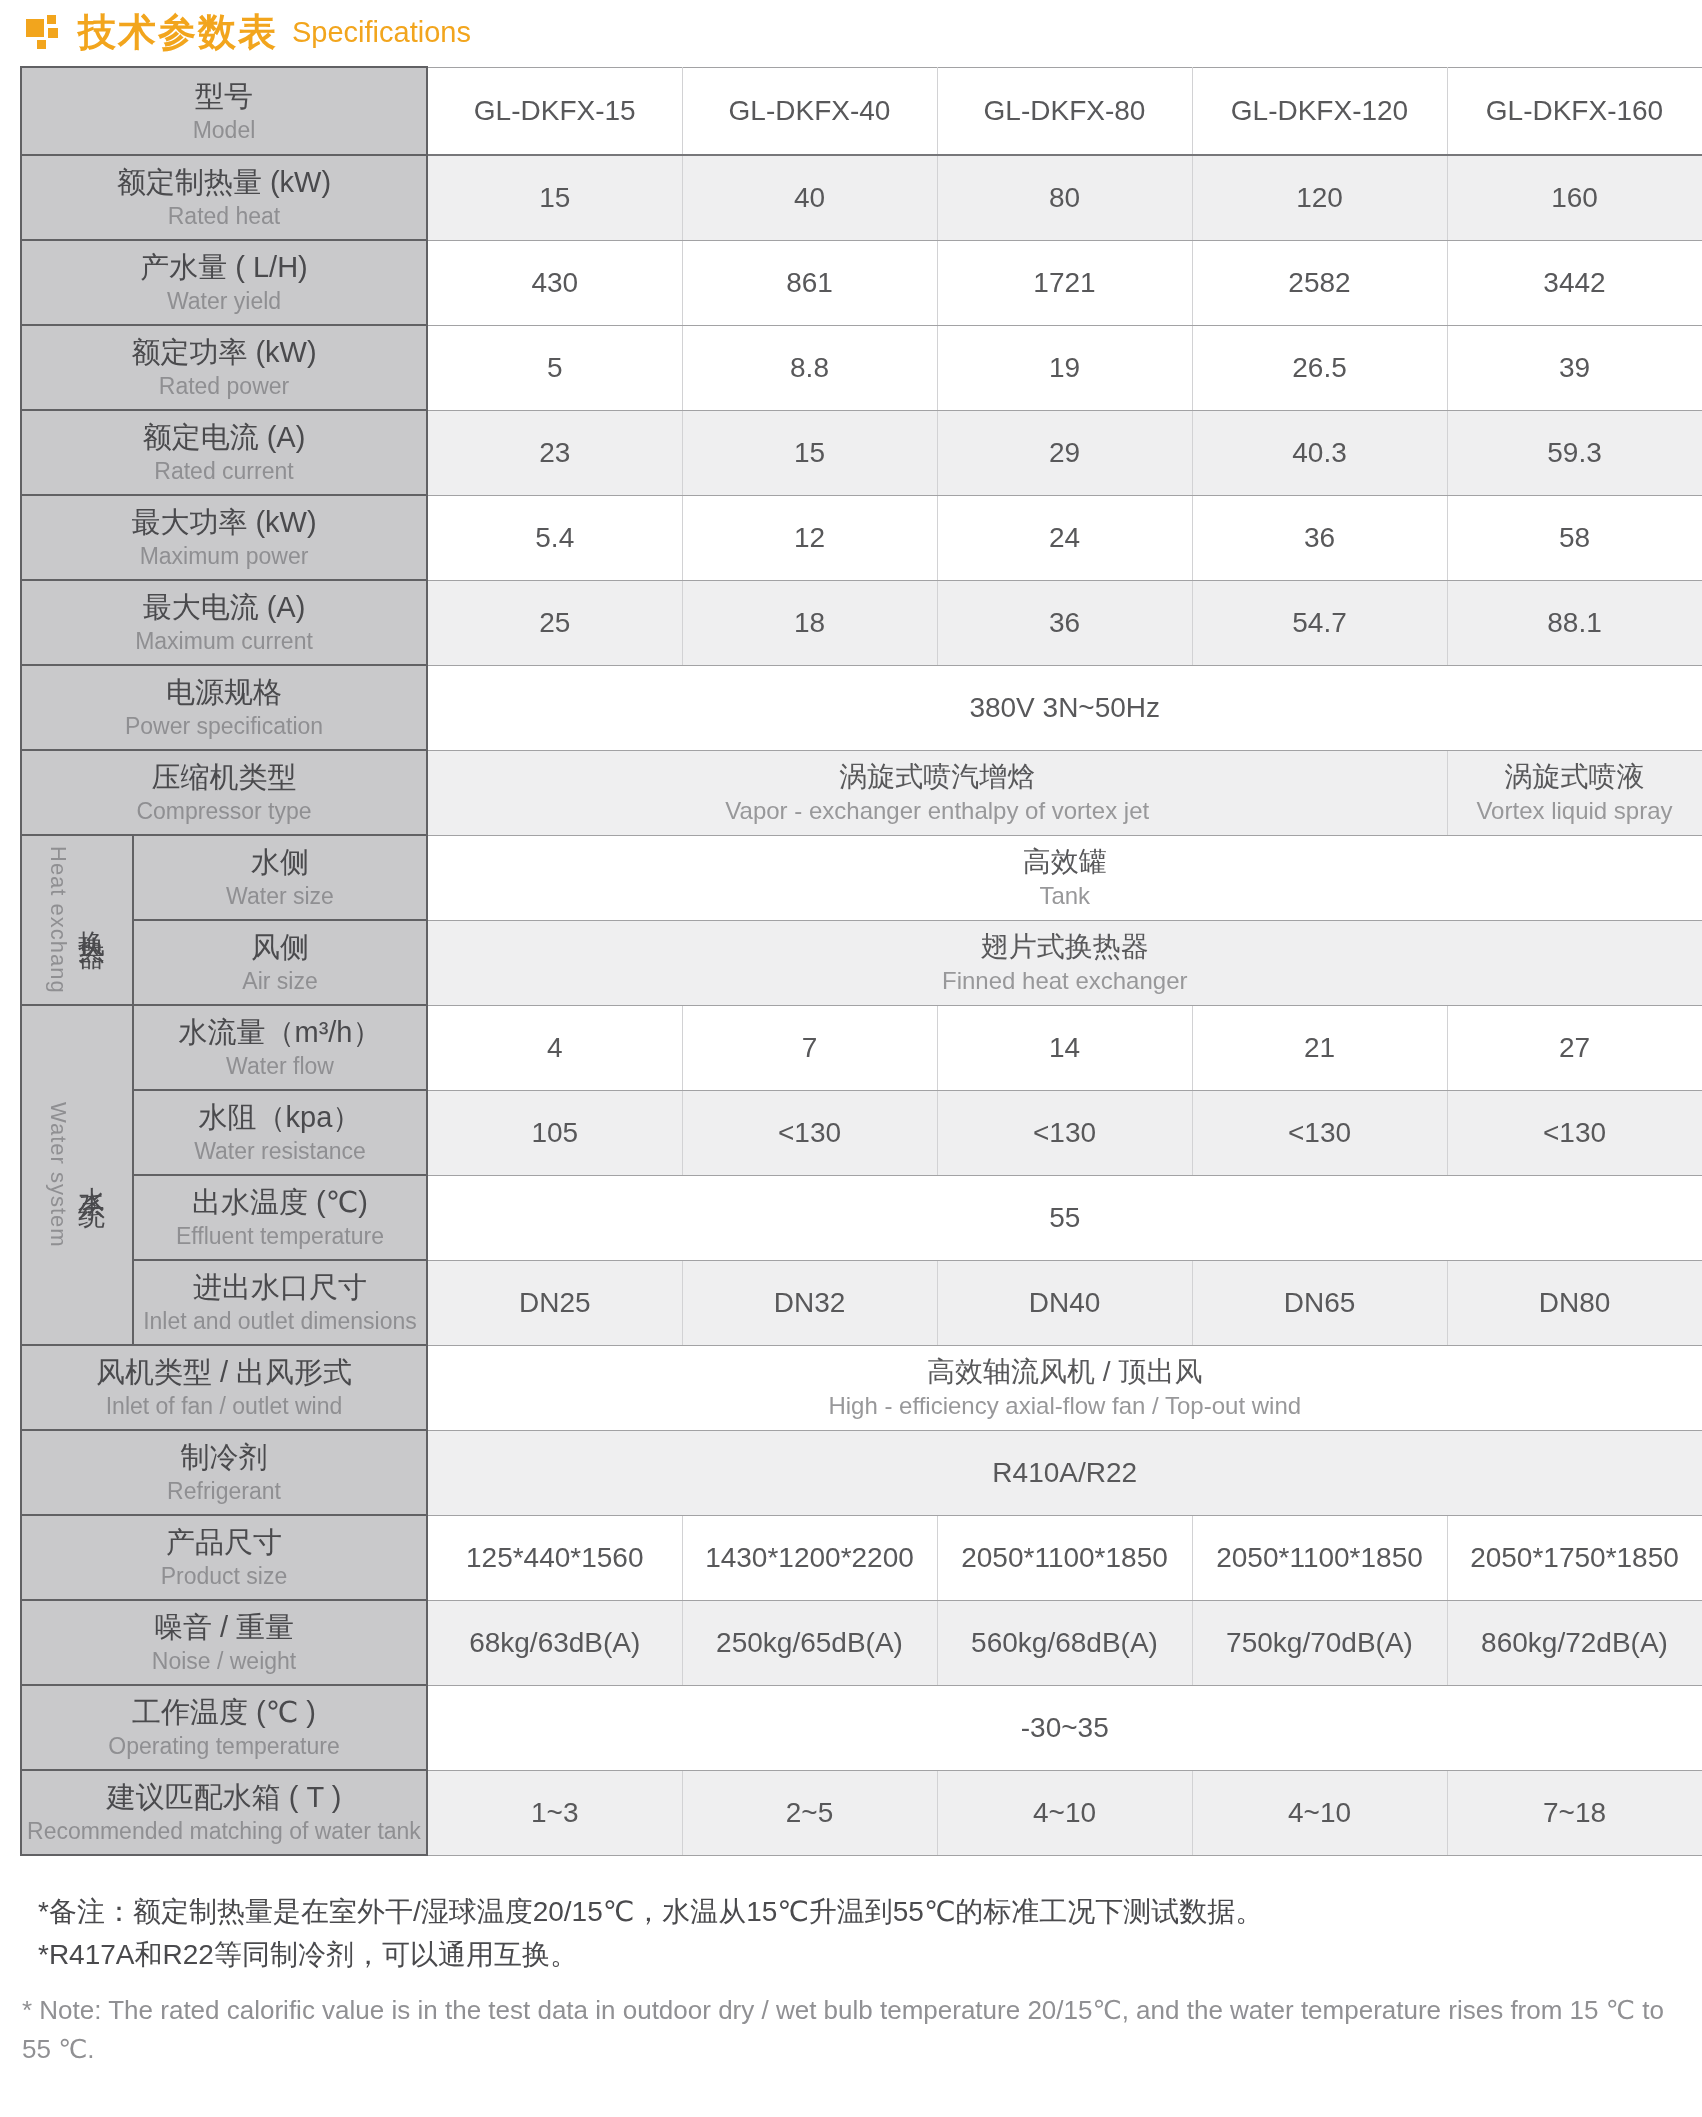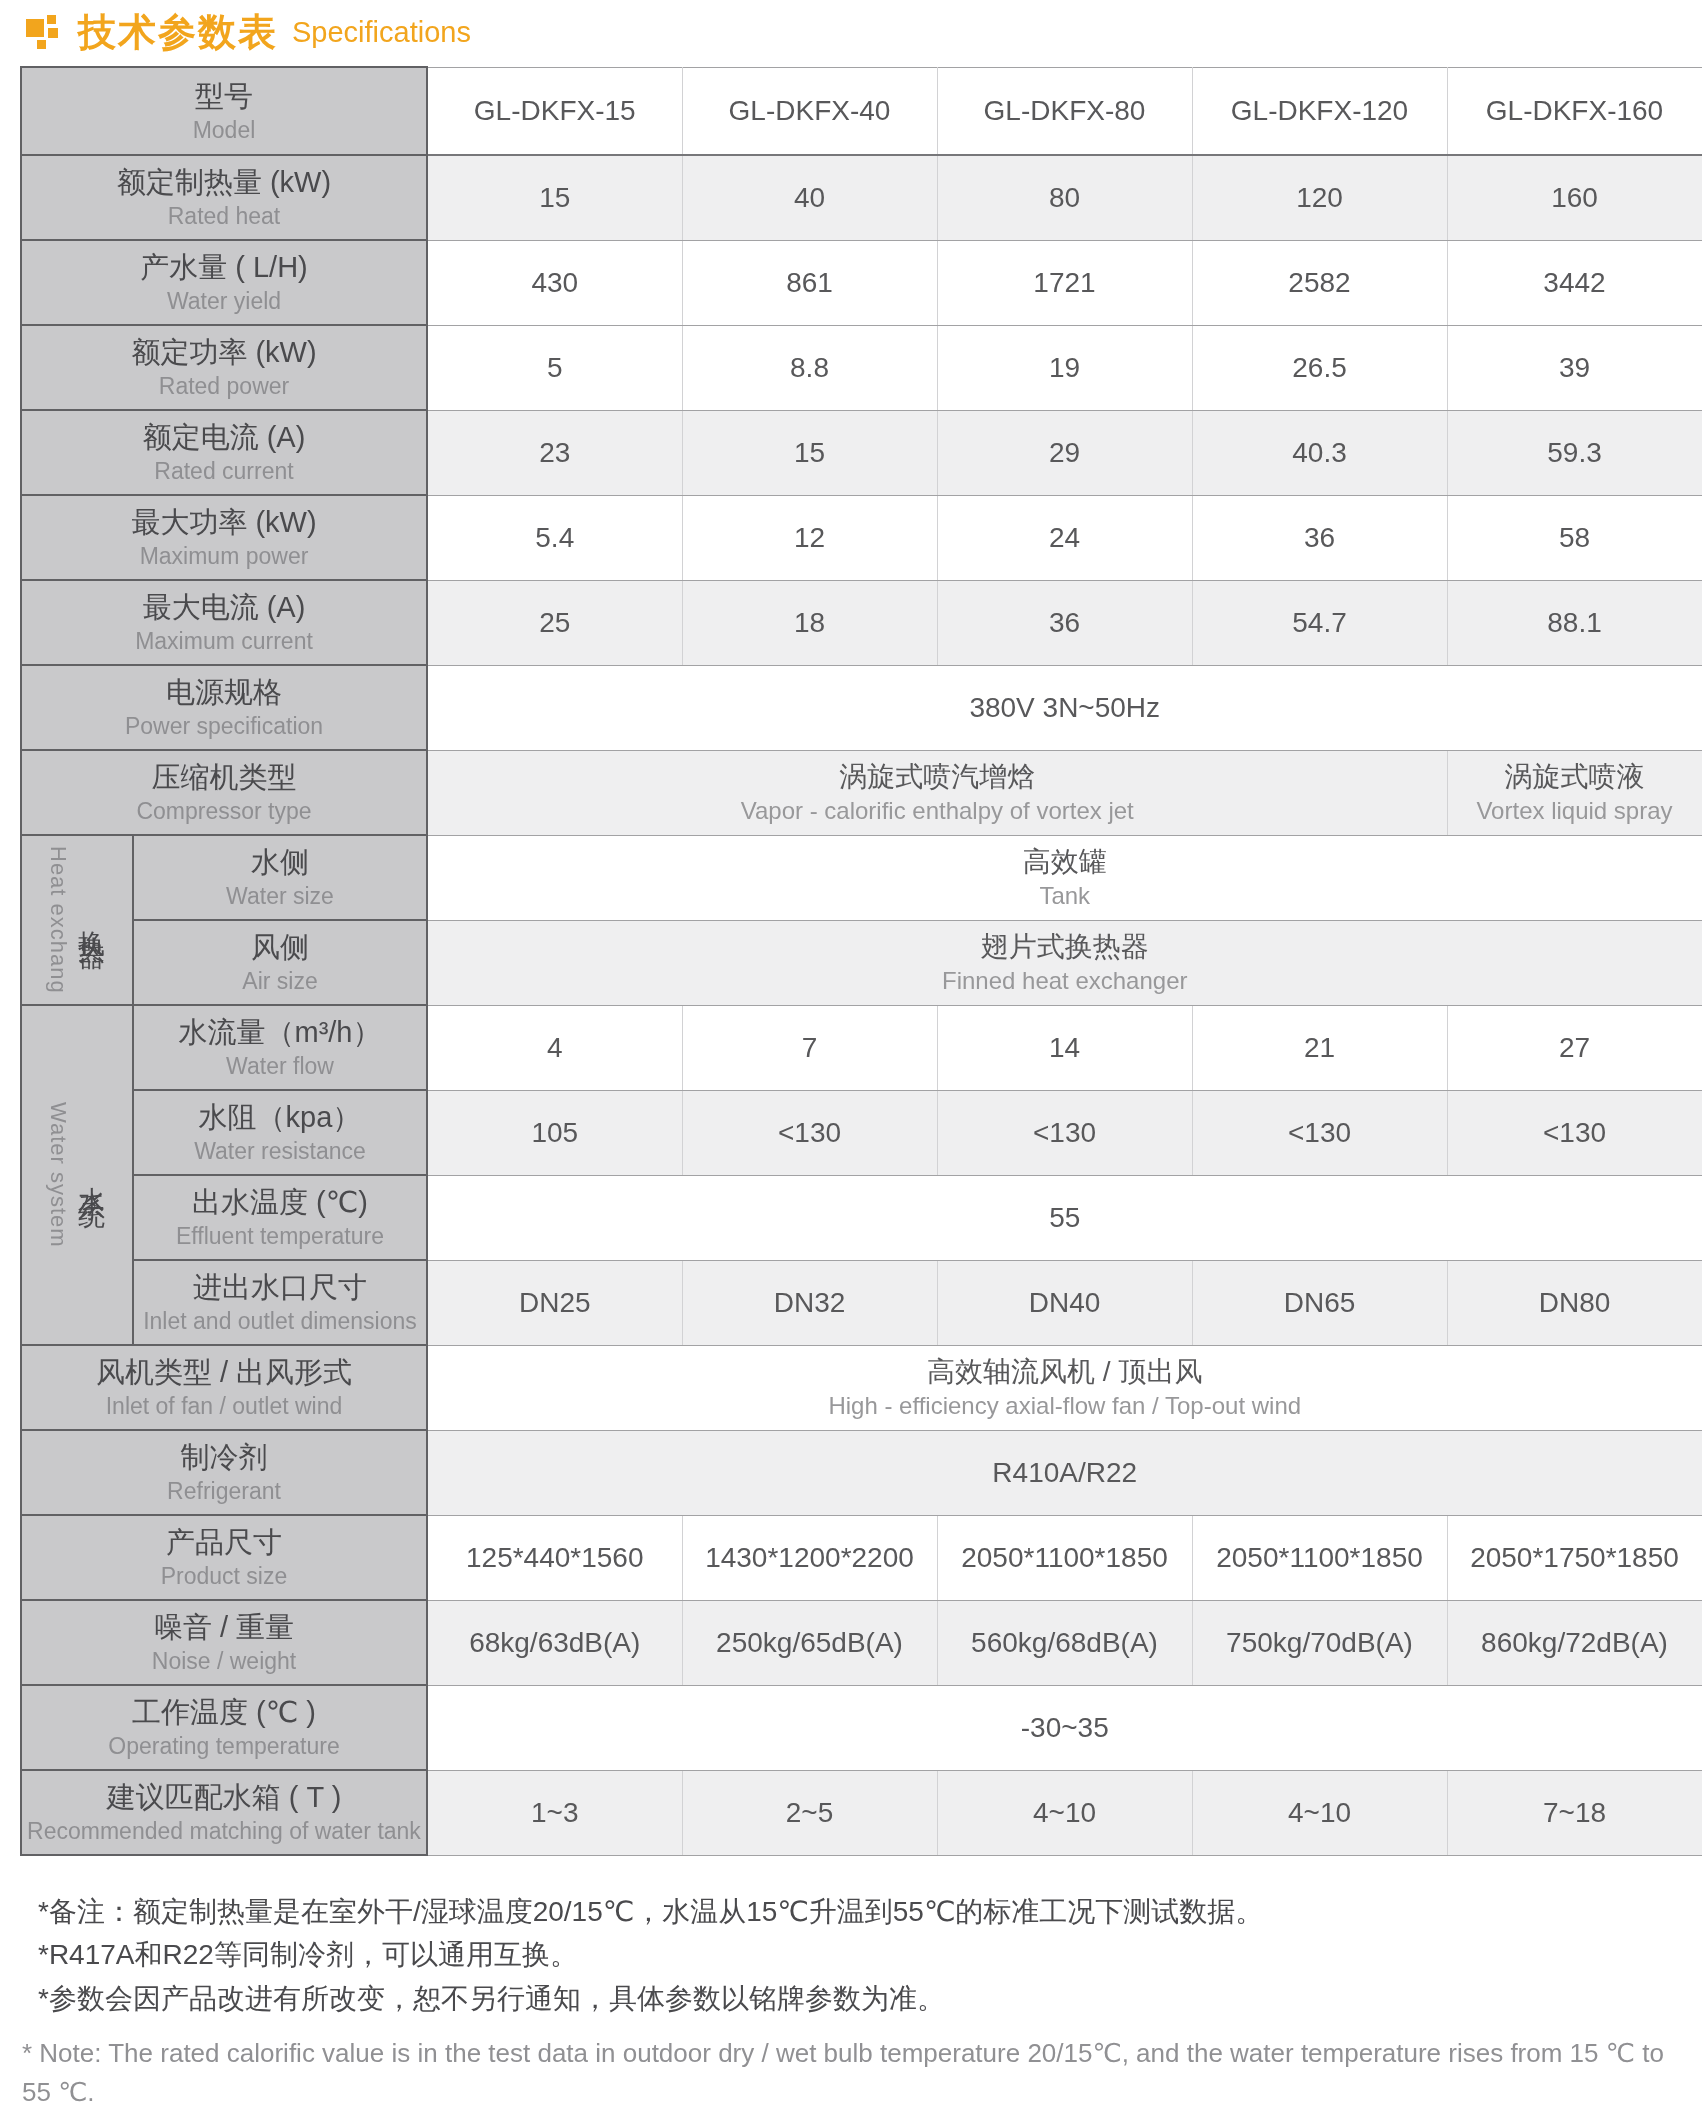--- a/index.html
+++ b/index.html
@@ -175,21 +175,21 @@
       <td class="d" colspan="5">380V 3N~50Hz</td>
     </tr>
 
     <tr class="r g">
       <td class="lbl" colspan="2">
         <div class="zh">压缩机类型</div>
         <div class="en">Compressor type</div>
       </td>
       <td class="d" colspan="4">
         <div class="zh">涡旋式喷汽增焓</div>
-        <div class="en">Vapor - calorific enthalpy of vortex jet</div>
+        <div class="en">Vapor - exchanger enthalpy of vortex jet</div>
       </td>
       <td class="d">
         <div class="zh">涡旋式喷液</div>
         <div class="en">Vortex liquid spray</div>
       </td>
     </tr>
 
     <tr class="r">
       <td class="vcell" rowspan="2">
         <div class="vwrap">
@@ -329,19 +329,18 @@
       <td class="d">4~10</td>
       <td class="d">4~10</td>
       <td class="d">7~18</td>
     </tr>
   </tbody>
     </table>
 
   <div class="notes">
     <div class="note-zh">*备注：额定制热量是在室外干/湿球温度20/15℃，水温从15℃升温到55℃的标准工况下测试数据。</div>
     <div class="note-zh">*R417A和R22等同制冷剂，可以通用互换。</div>
-    <div class="note-zh">*参数会因产品改进有所改变，恕不另行通知，具体参数以铭牌参数为准。</div>
     <div class="gap"></div>
     <div class="note-en">* Note: The rated calorific value is in the test data in outdoor dry / wet bulb temperature 20/15℃, and the water temperature rises from 15 ℃ to 55 ℃.</div>
 
   </div>
 
 </div>
 
 </body></html>

